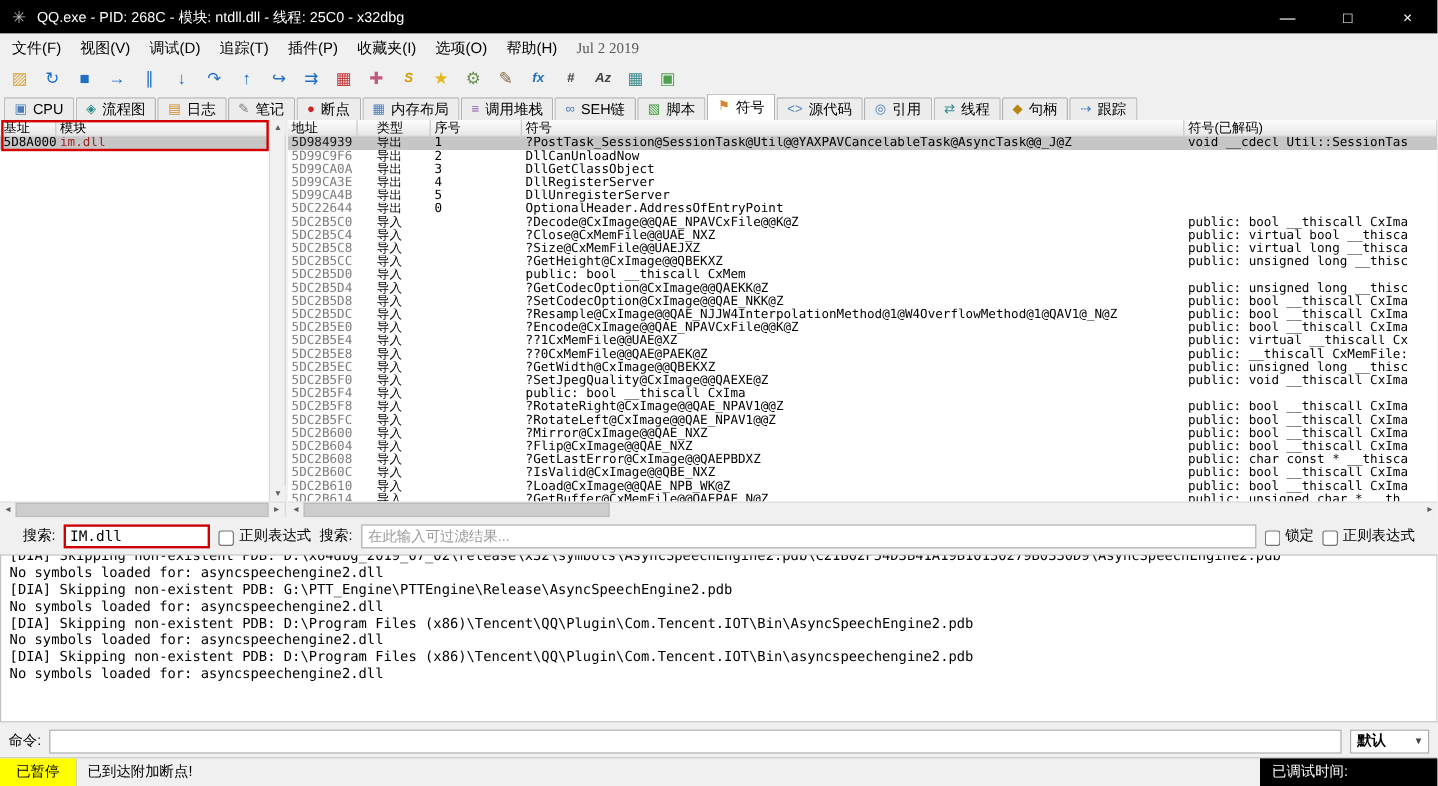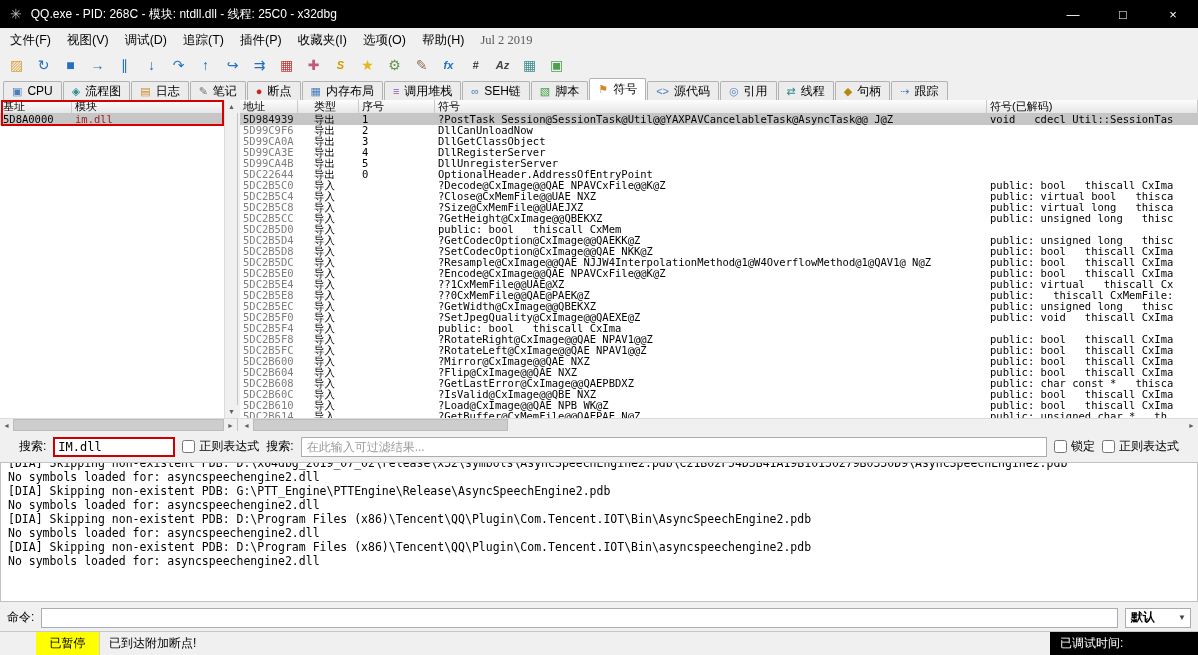--- a/index.html
+++ b/index.html
@@ -40,57 +40,57 @@
 
   .rows { position:absolute; top:14px; left:0; right:0; bottom:13px; overflow:hidden; font-family:"DejaVu Sans Mono", monospace; font-size:10.5px; }
   .modules-panel .rows { right:13px; }
   .row { display:flex; height:11px; line-height:11px; white-space:nowrap; }
   .row.selected { background:#c6c6c6; }
   .cell { overflow:hidden; white-space:nowrap; padding:0 3px; }
   .addr { color:#7e7e7e; }
   .row.selected .addr { color:#1a1a1a; }
   .module-name { color:#9b1f1f; }
 
-  .m0 { width:72px; } .m1 { flex:1; }
+  .m0 { width:47px; } .m1 { flex:1; }
   .c0 { width:58px; } .c1 { width:48px;margin-left:13px; } .c2 { width:76px; } .c3 { width:552px; } .c4 { flex:1; }
 
   
   .hscroll { position:absolute; left:0; right:0; bottom:0; height:13px; background:#f0f0f0; border-top:1px solid #dcdcdc; display:flex; }
   .vscroll { position:absolute; right:0; top:0; bottom:13px; width:13px; background:#f0f0f0; border-left:1px solid #dcdcdc; display:flex; flex-direction:column; justify-content:space-between; }
   .sarrow { width:13px; height:13px; display:flex; align-items:center; justify-content:center; font-size:7px; color:#5e5e5e; background:#f0f0f0; flex:0 0 auto; }
   .sthumb { background:#cdcdcd; border:1px solid #bcbcbc; height:100%; }
   .sthumb-fill { flex:1; }
   .sthumb-fixed { width:255px; }
   .strack { flex:1; }
 
   
   .annot-modules { position:absolute; left:1px; top:0; width:223px; height:26px; border:2px solid #d40000; z-index:4; pointer-events:none; }
 
   
   .searchbar { position:absolute; left:0; top:431px; width:100%; height:31px; background:#f0f0f0; display:flex; align-items:center; font-size:12px; gap:7px; padding:0 19px; }
   .search-input-module { width:122px; height:20px; border:2px solid #cc0000; font-size:12px; padding:0 3px; background:#fff; font-family:"DejaVu Sans Mono", monospace; }
   .search-input-filter { flex:1; height:20px; border:1px solid #a9adb3; font-size:12px; padding:0 5px; background:#fff; color:#000; }
   .search-input-filter::placeholder { color:#9a9a9a; }
-  .cb { display:flex; align-items:center; gap:4px; white-space:nowrap; }
+  .cb { display:flex; align-items:flex-end; gap:4px; white-space:nowrap; }
   input[type="checkbox"] { width:13px; height:13px; }
 
   
   .log { position:absolute; left:0; top:462px; width:100%; height:140px; background:#fff; border:1px solid #c2c2c2; overflow:hidden; font-family:"DejaVu Sans Mono", monospace; font-size:11.5px; line-height:14px; padding:0 7px; }
   .log-content { margin-top:-7px; }
   .log-line { white-space:nowrap; }
 
   
   .commandbar { position:absolute; left:0; top:604px; width:100%; height:27px; background:#f0f0f0; display:flex; align-items:center; gap:7px; padding:0 7px; font-size:12px; }
   .cmd-input { flex:1; height:20px; border:1px solid #a9adb3; background:#fff; font-size:12px; padding:0 4px; }
   .cmd-combo { width:66px; height:20px; border:1px solid #a9adb3; background:#fff; display:flex; align-items:center;font-weight:bold; }
   .cmd-combo-label { flex:1; padding-left:5px; }
   .combo-arrow { width:16px; text-align:center; font-size:8px; color:#444; }
 
   
-  .statusbar { position:absolute; left:0; top:631px; width:100%; height:24px; background:#f0f0f0; border-top:1px solid #c8c8c8; display:flex; align-items:stretch; font-size:12px;padding-left:36px; }
+  .statusbar { position:absolute; left:0; top:631px; width:100%; height:24px; background:#f0f0f0; border-top:1px solid #c8c8c8; display:flex; align-items:stretch; font-size:12px; }
   .status-paused { background:#ffff00; width:64px; display:flex; align-items:center; justify-content:center; border-right:1px solid #cfcfcf; }
   .status-msg { flex:1; display:flex; align-items:center; padding-left:9px; }
   .status-time { background:#000; color:#fff; width:148px; display:flex; align-items:center; padding-left:10px; }
 </style>
 </head>
 <body>
 
 <div class="titlebar">
   <span class="app-icon">✳</span>
   <span class="title-text">QQ.exe - PID: 268C - 模块: ntdll.dll - 线程: 25C0 - x32dbg</span>

